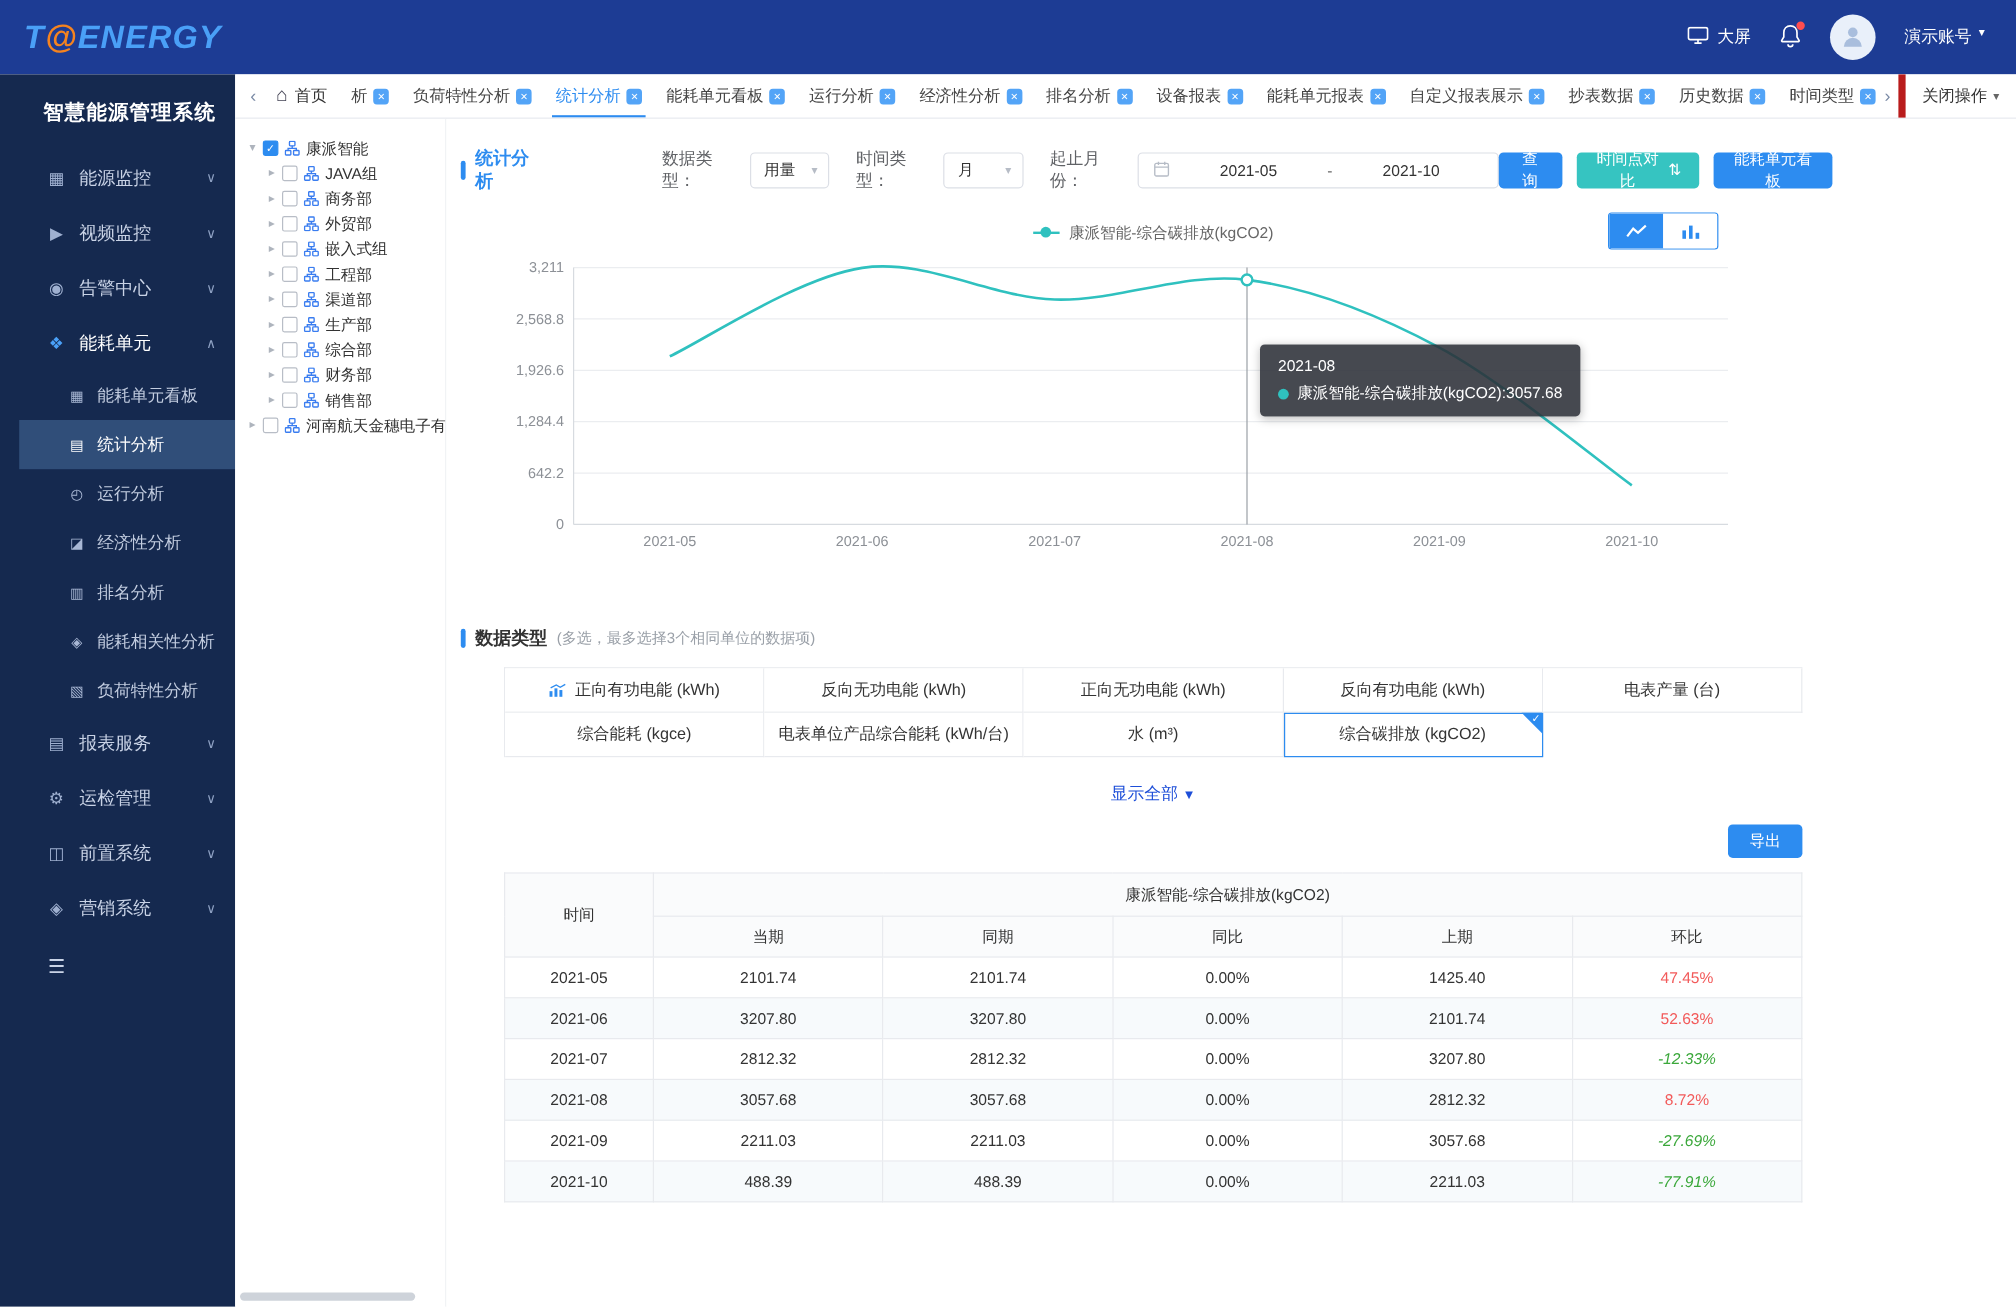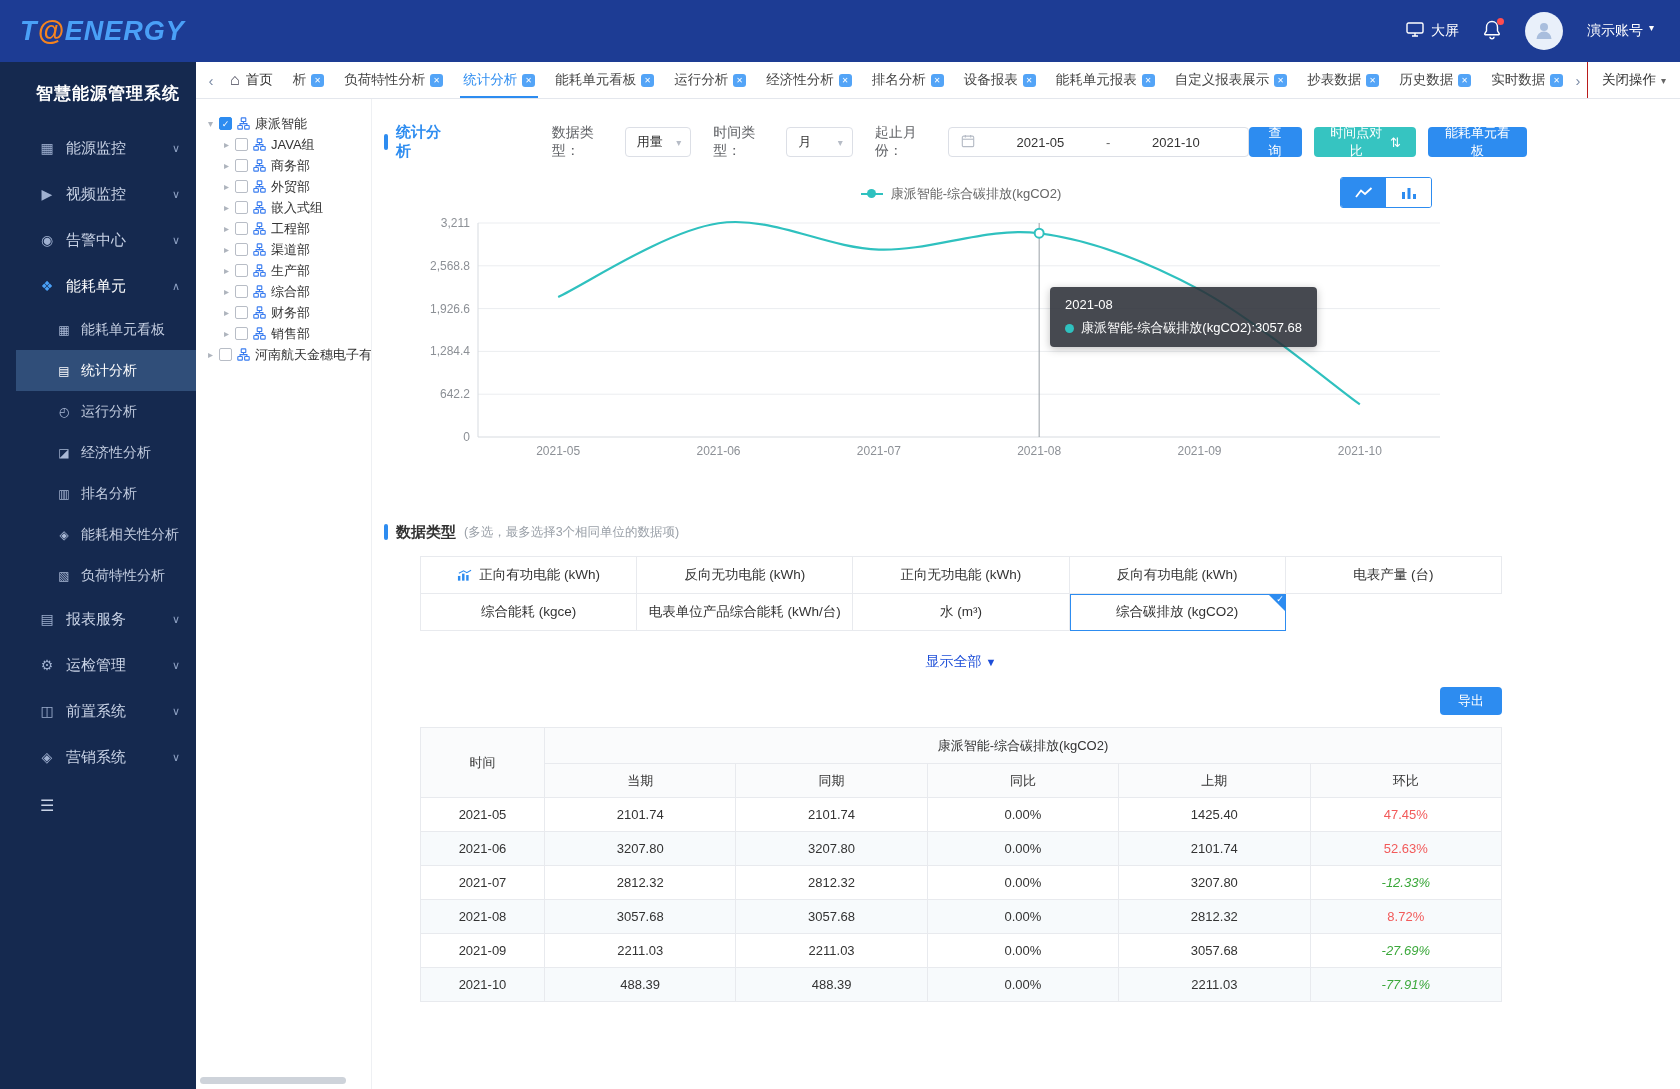--- a/index.html
+++ b/index.html
@@ -40,21 +40,21 @@
   .workspace{flex:1;display:flex;flex-direction:column;min-width:0;}
   .tabbar{height:37px;flex:0 0 37px;background:#fff;border-bottom:1px solid #e4e7ed;display:flex;align-items:center;padding-left:6px;}
   .tab-arrow{width:18px;text-align:center;color:#7a8aa5;font-size:15px;cursor:pointer;flex:0 0 18px;}
   .tab-home{display:flex;align-items:center;gap:6px;padding:0 10px;font-size:13.5px;color:#333;cursor:pointer;flex:0 0 auto;}
   .home-glyph{font-size:16px;color:#445;}
   .tabs-strip{display:flex;overflow:hidden;flex:1;min-width:0;}
   .tab{display:flex;align-items:center;gap:5px;height:36px;padding:0 10px;font-size:13.5px;color:#444;white-space:nowrap;position:relative;cursor:pointer;flex:0 0 auto;}
   .tab.active{color:#2d8cf0;}
   .tab.active::after{content:"";position:absolute;left:7px;right:7px;bottom:0;height:2px;background:#2d8cf0;}
   .tab-close{width:13px;height:13px;background:#53a4f7;border-radius:3px;color:#fff;font-size:8px;line-height:13px;text-align:center;cursor:pointer;}
-  .close-ops{display:flex;align-items:center;gap:5px;padding:0 14px;height:100%;border-left:1px solid #b91c1c;color:#333;font-size:13.5px;cursor:pointer;flex:0 0 auto;}
+  .close-ops{display:flex;align-items:center;gap:5px;padding:0 14px;height:100%;border-left:6px solid #b91c1c;color:#333;font-size:13.5px;cursor:pointer;flex:0 0 auto;}
   .close-ops .caret{color:#666;}
 
   
   .workspace-body{flex:1;display:flex;min-height:0;}
   .tree-panel{width:176px;flex:0 0 176px;background:#fff;border-right:1px solid #eef0f3;padding:14px 0 0 8px;position:relative;overflow:hidden;}
   .tree-row{display:flex;align-items:center;height:21px;font-size:13px;color:#333;white-space:nowrap;cursor:pointer;}
   .tree-caret{width:13px;color:#aeb4bd;font-size:10px;flex:0 0 13px;text-align:center;}
   .tree-cb{width:13px;height:13px;border:1px solid #b8bdc6;border-radius:2px;margin:0 5px 0 2px;background:#fff;flex:0 0 13px;font-size:9px;line-height:12px;text-align:center;color:#fff;}
   .tree-cb.checked{background:#2d8cf0;border-color:#2d8cf0;}
   .tree-icon{margin-right:5px;display:inline-flex;flex:0 0 auto;}
@@ -282,21 +282,21 @@
   </div>
             <div class="tab">
     <span class="tab-label">抄表数据</span>
     <span class="tab-close">✕</span>
   </div>
             <div class="tab">
     <span class="tab-label">历史数据</span>
     <span class="tab-close">✕</span>
   </div>
             <div class="tab">
-    <span class="tab-label">实时数据</span>
+    <span class="tab-label">时间类型</span>
     <span class="tab-close">✕</span>
   </div>
           </div>
         <span class="tab-arrow">›</span>
         <div class="close-ops">
           <span>关闭操作</span>
           <span class="caret">▾</span>
         </div>
       </div>
 

